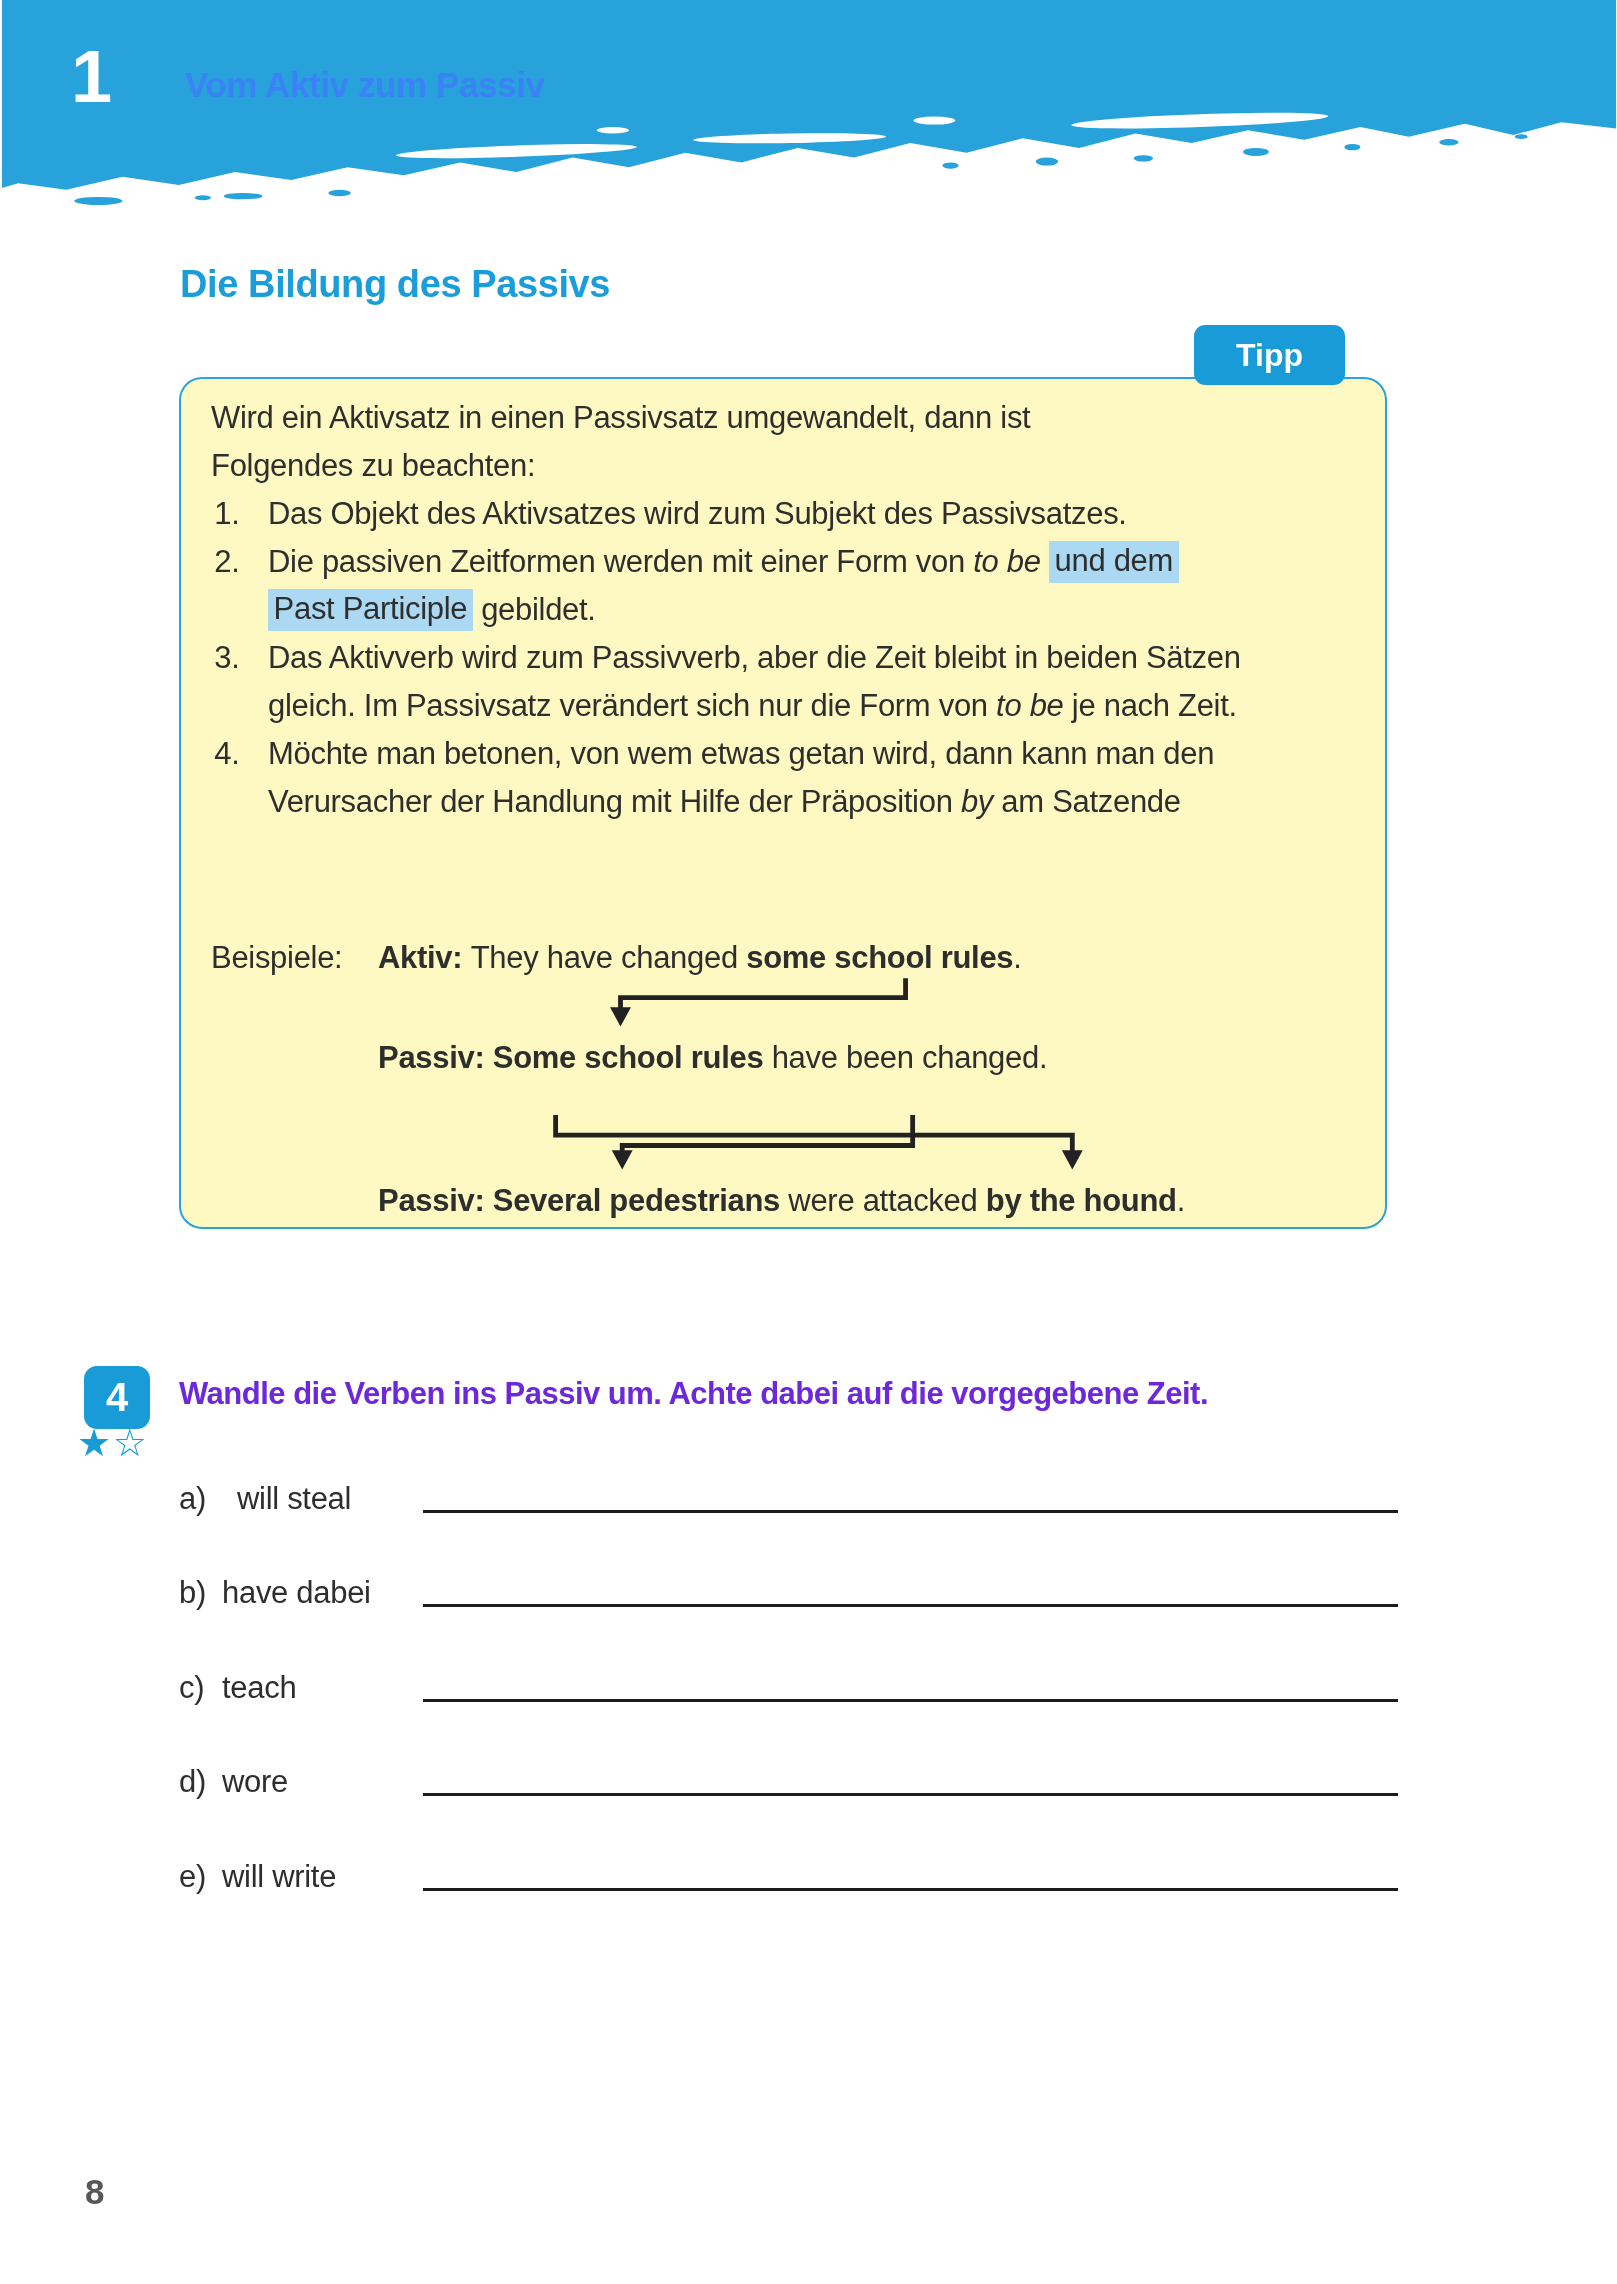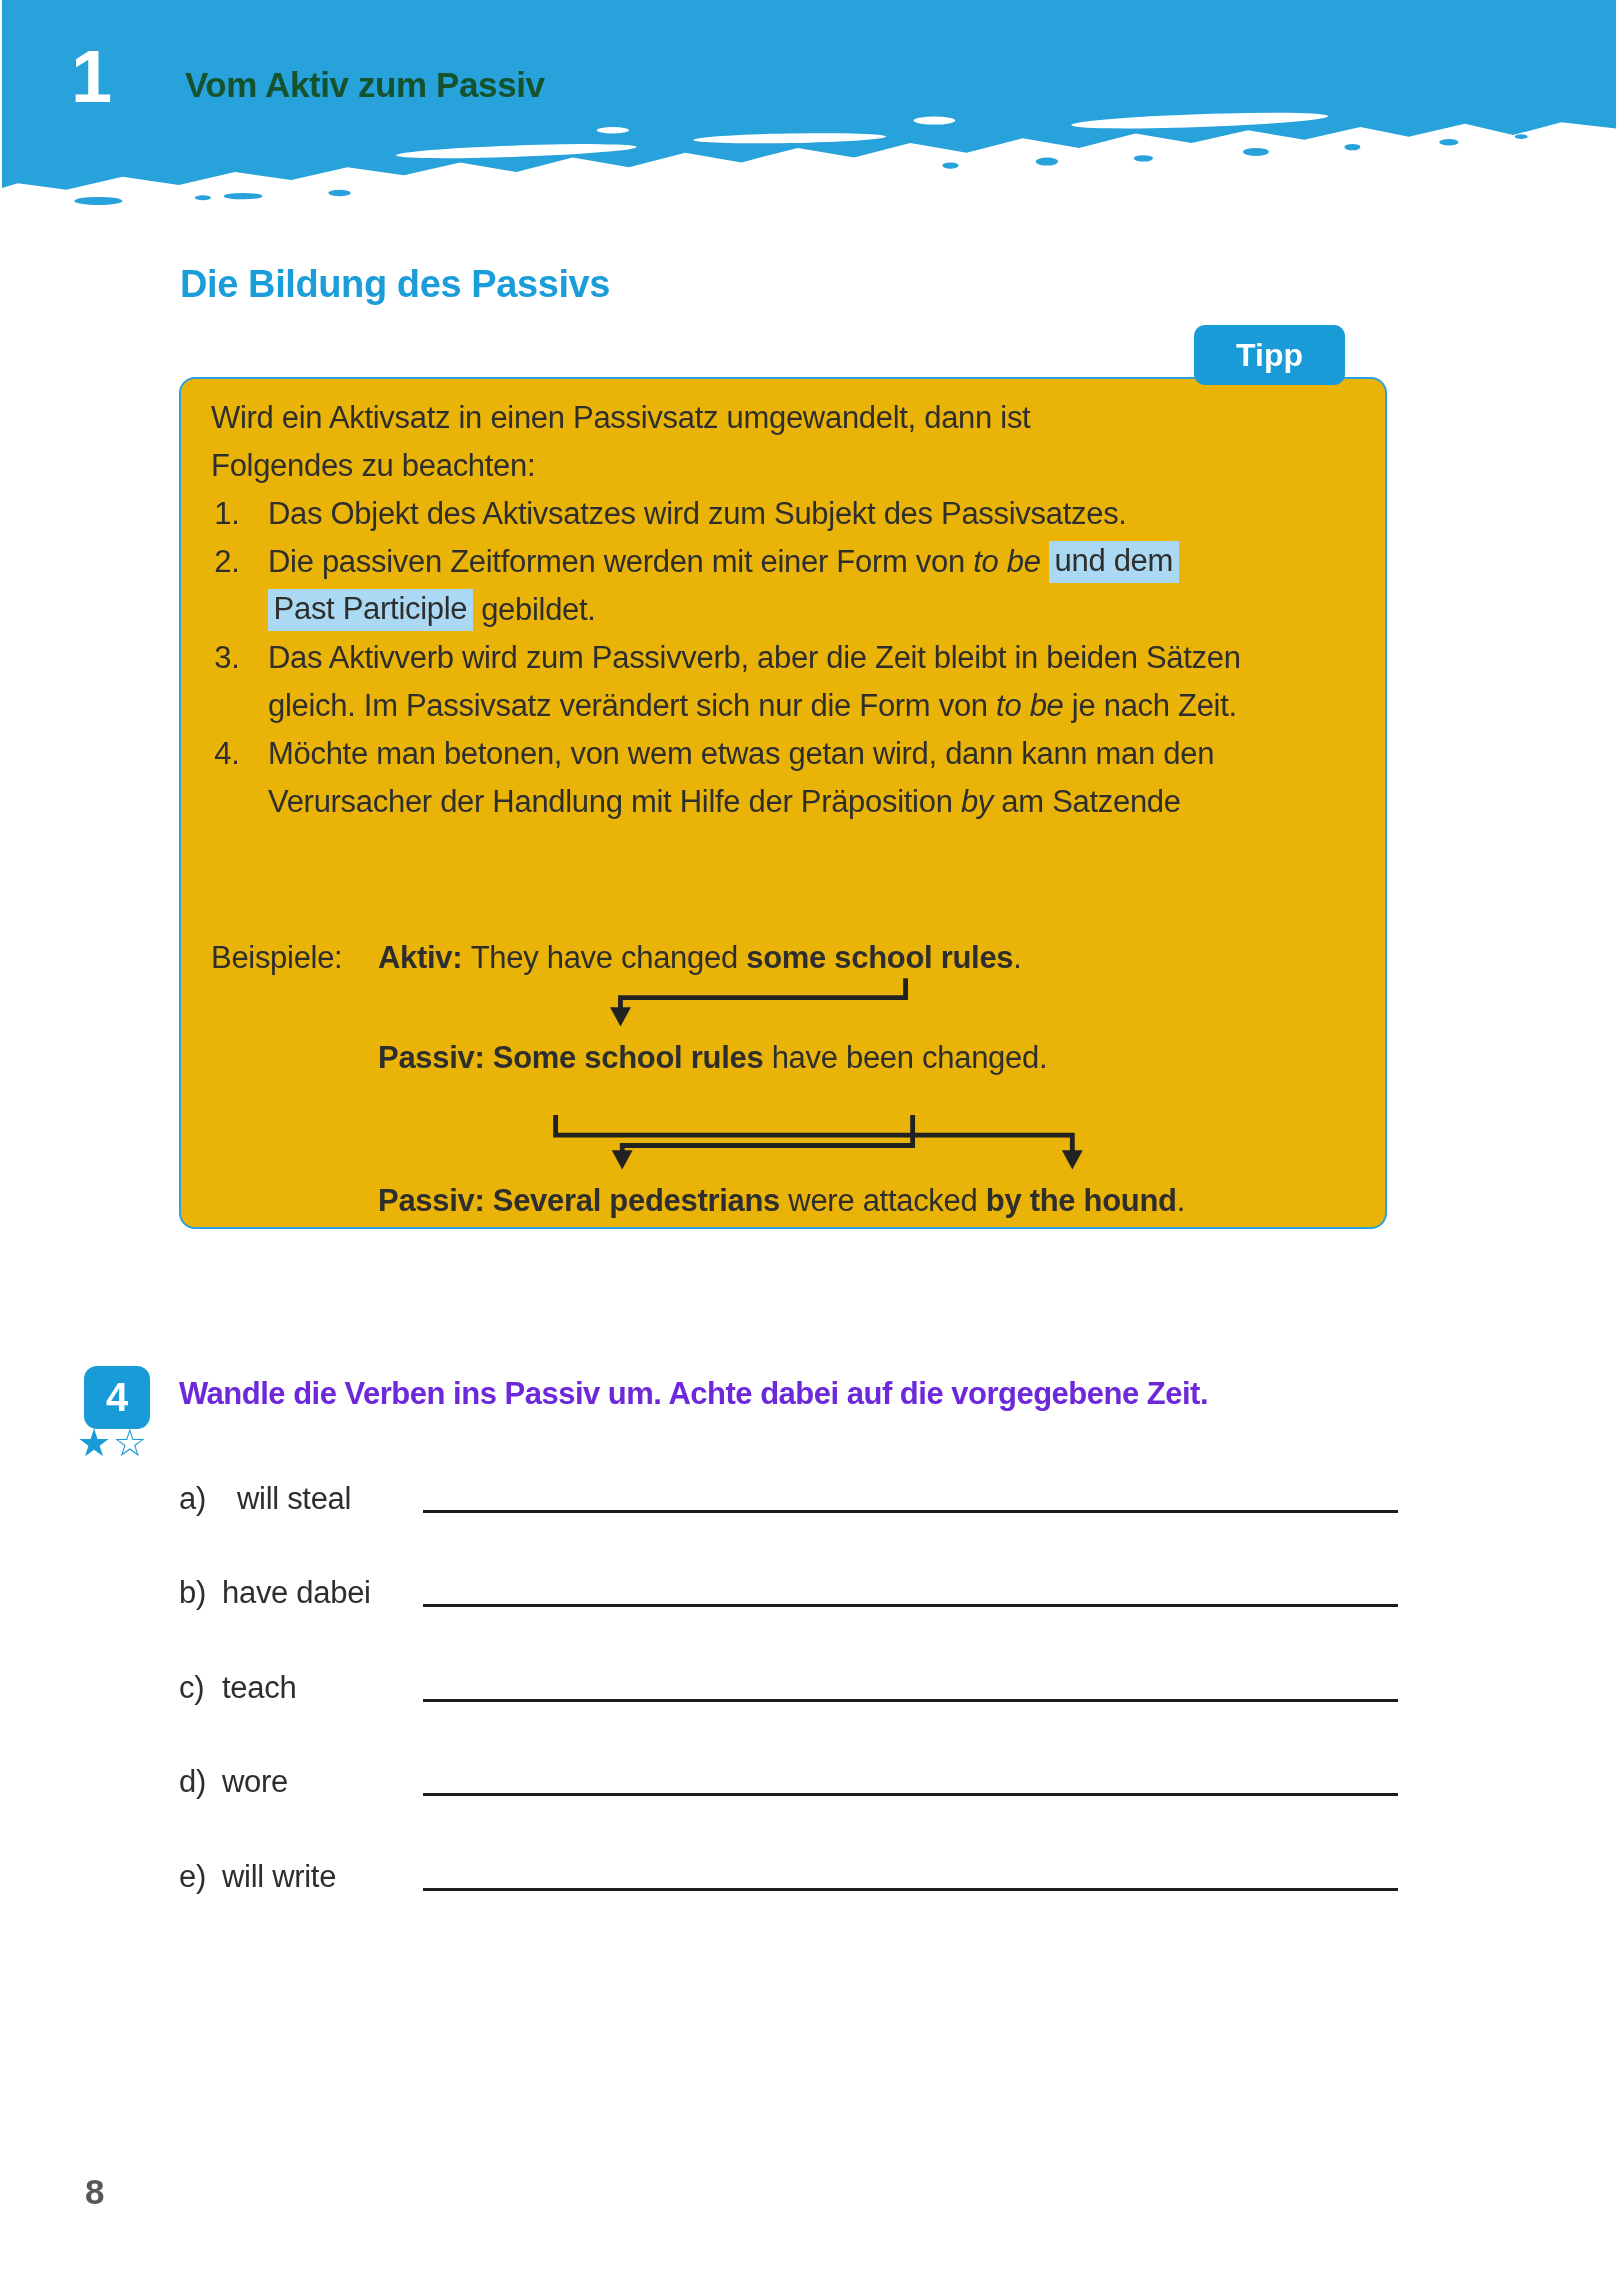--- a/index.html
+++ b/index.html
@@ -9,38 +9,38 @@
   }
   .abs{position:absolute;}
 
   
   .header-band{left:0;top:0;width:1618px;height:209px;}
   .chapter-number{
     left:71px;top:40px;color:#ffffff;font-size:74px;font-weight:bold;line-height:1;
     letter-spacing:-1.6px;
   }
   .chapter-title{
-    left:185px;top:66px;color:#14532d;font-size:35px;font-weight:bold;line-height:1.1;
+    left:185px;top:66px;color:#3b82f6;font-size:35px;font-weight:bold;line-height:1.1;
     letter-spacing:-0.4px;
   }
 
   
   .section-heading{
     left:180px;top:263px;font-size:38px;font-weight:bold;color:#1b9dd9;letter-spacing:-0.4px;
   }
 
   
   .tip-tab{
     left:1194px;top:325px;width:151px;height:60px;background:#189bd7;border-radius:11.3px;
     color:#ffffff;font-size:32px;font-weight:bold;display:flex;align-items:center;justify-content:center;
     z-index:3;
   }
   .tip-box{
-    left:179px;top:377px;width:1208px;height:852px;background:#eab308;
-    border:2.4px solid #2aa3dc;border-radius:16px;box-sizing:border-box;z-index:2;
+    left:179px;top:377px;width:1208px;height:852px;background:#fef9c3;
+    border:2.4px solid #2aa3dc;border-radius:23px;box-sizing:border-box;z-index:2;
   }
   .tip-text{
     left:30px;top:14.5px;width:1160px;font-size:31px;line-height:48px;letter-spacing:-0.3px;
     white-space:nowrap;
   }
   .tip-line{height:48px;}
   .tip-line.indent{margin-left:57px;}
   .num{display:inline-block;width:57px;box-sizing:border-box;padding-left:3.2px;}
   .run-i{font-style:italic;}
   .run-b{font-weight:bold;}

